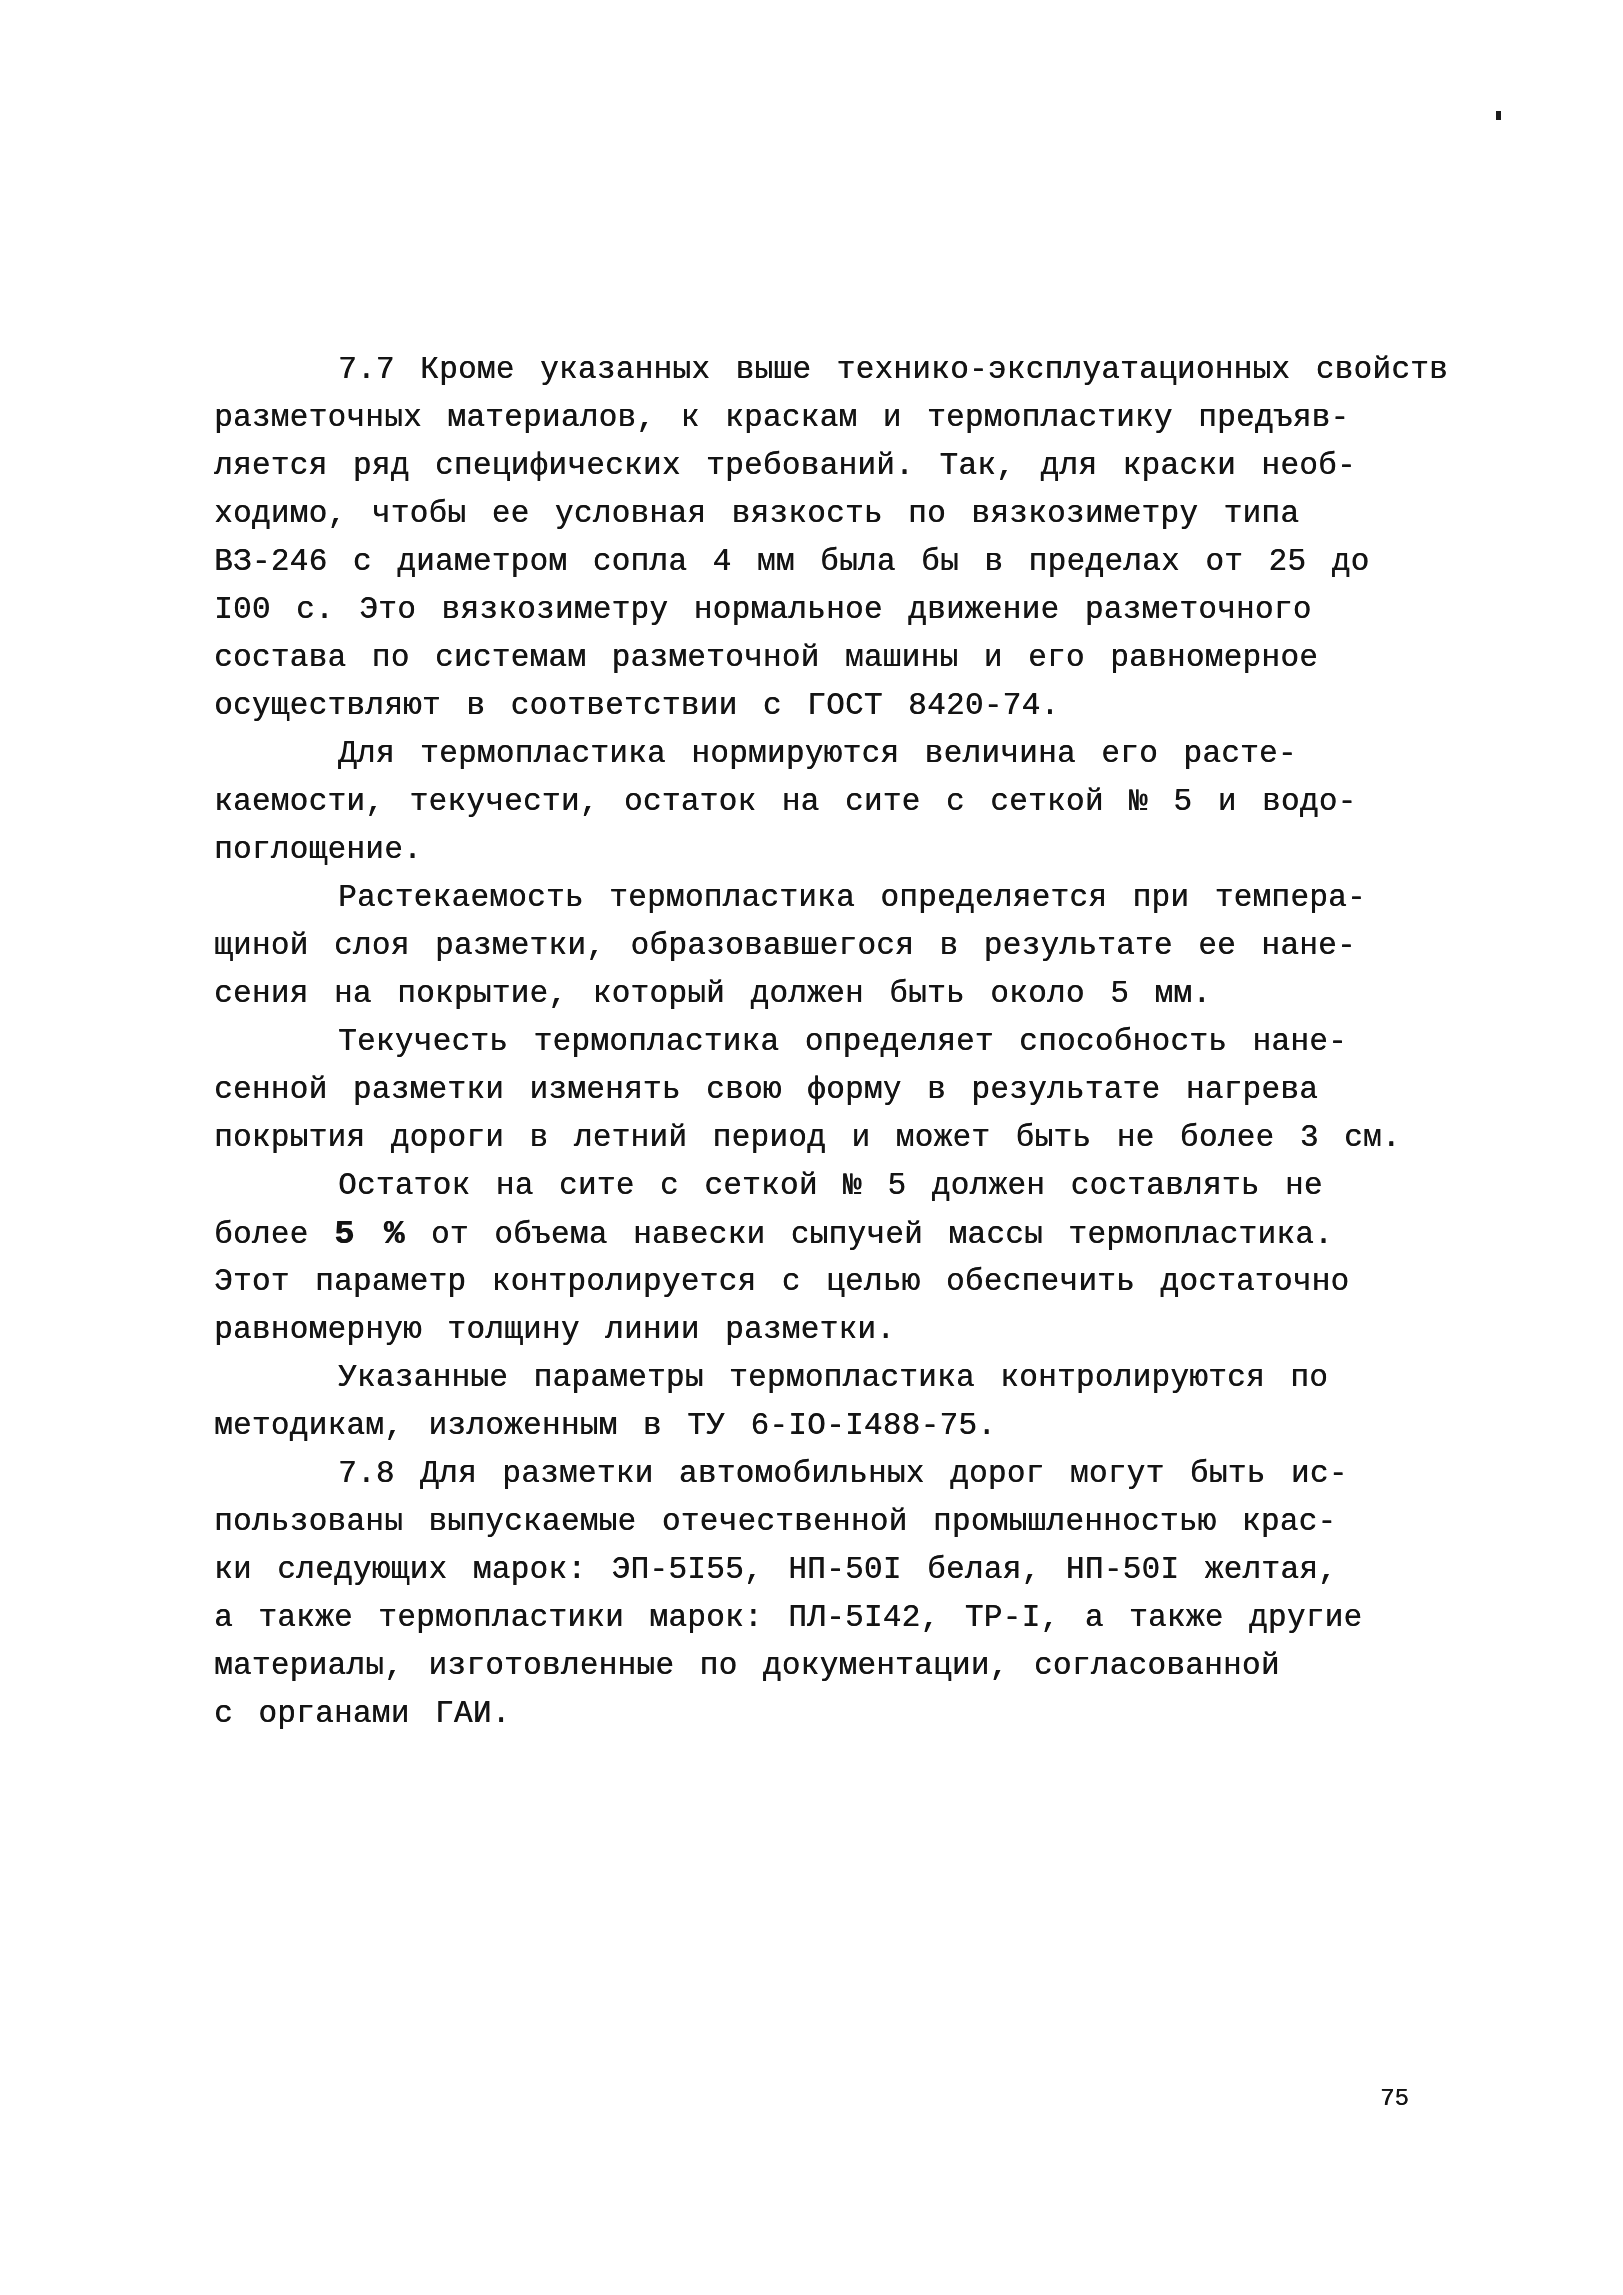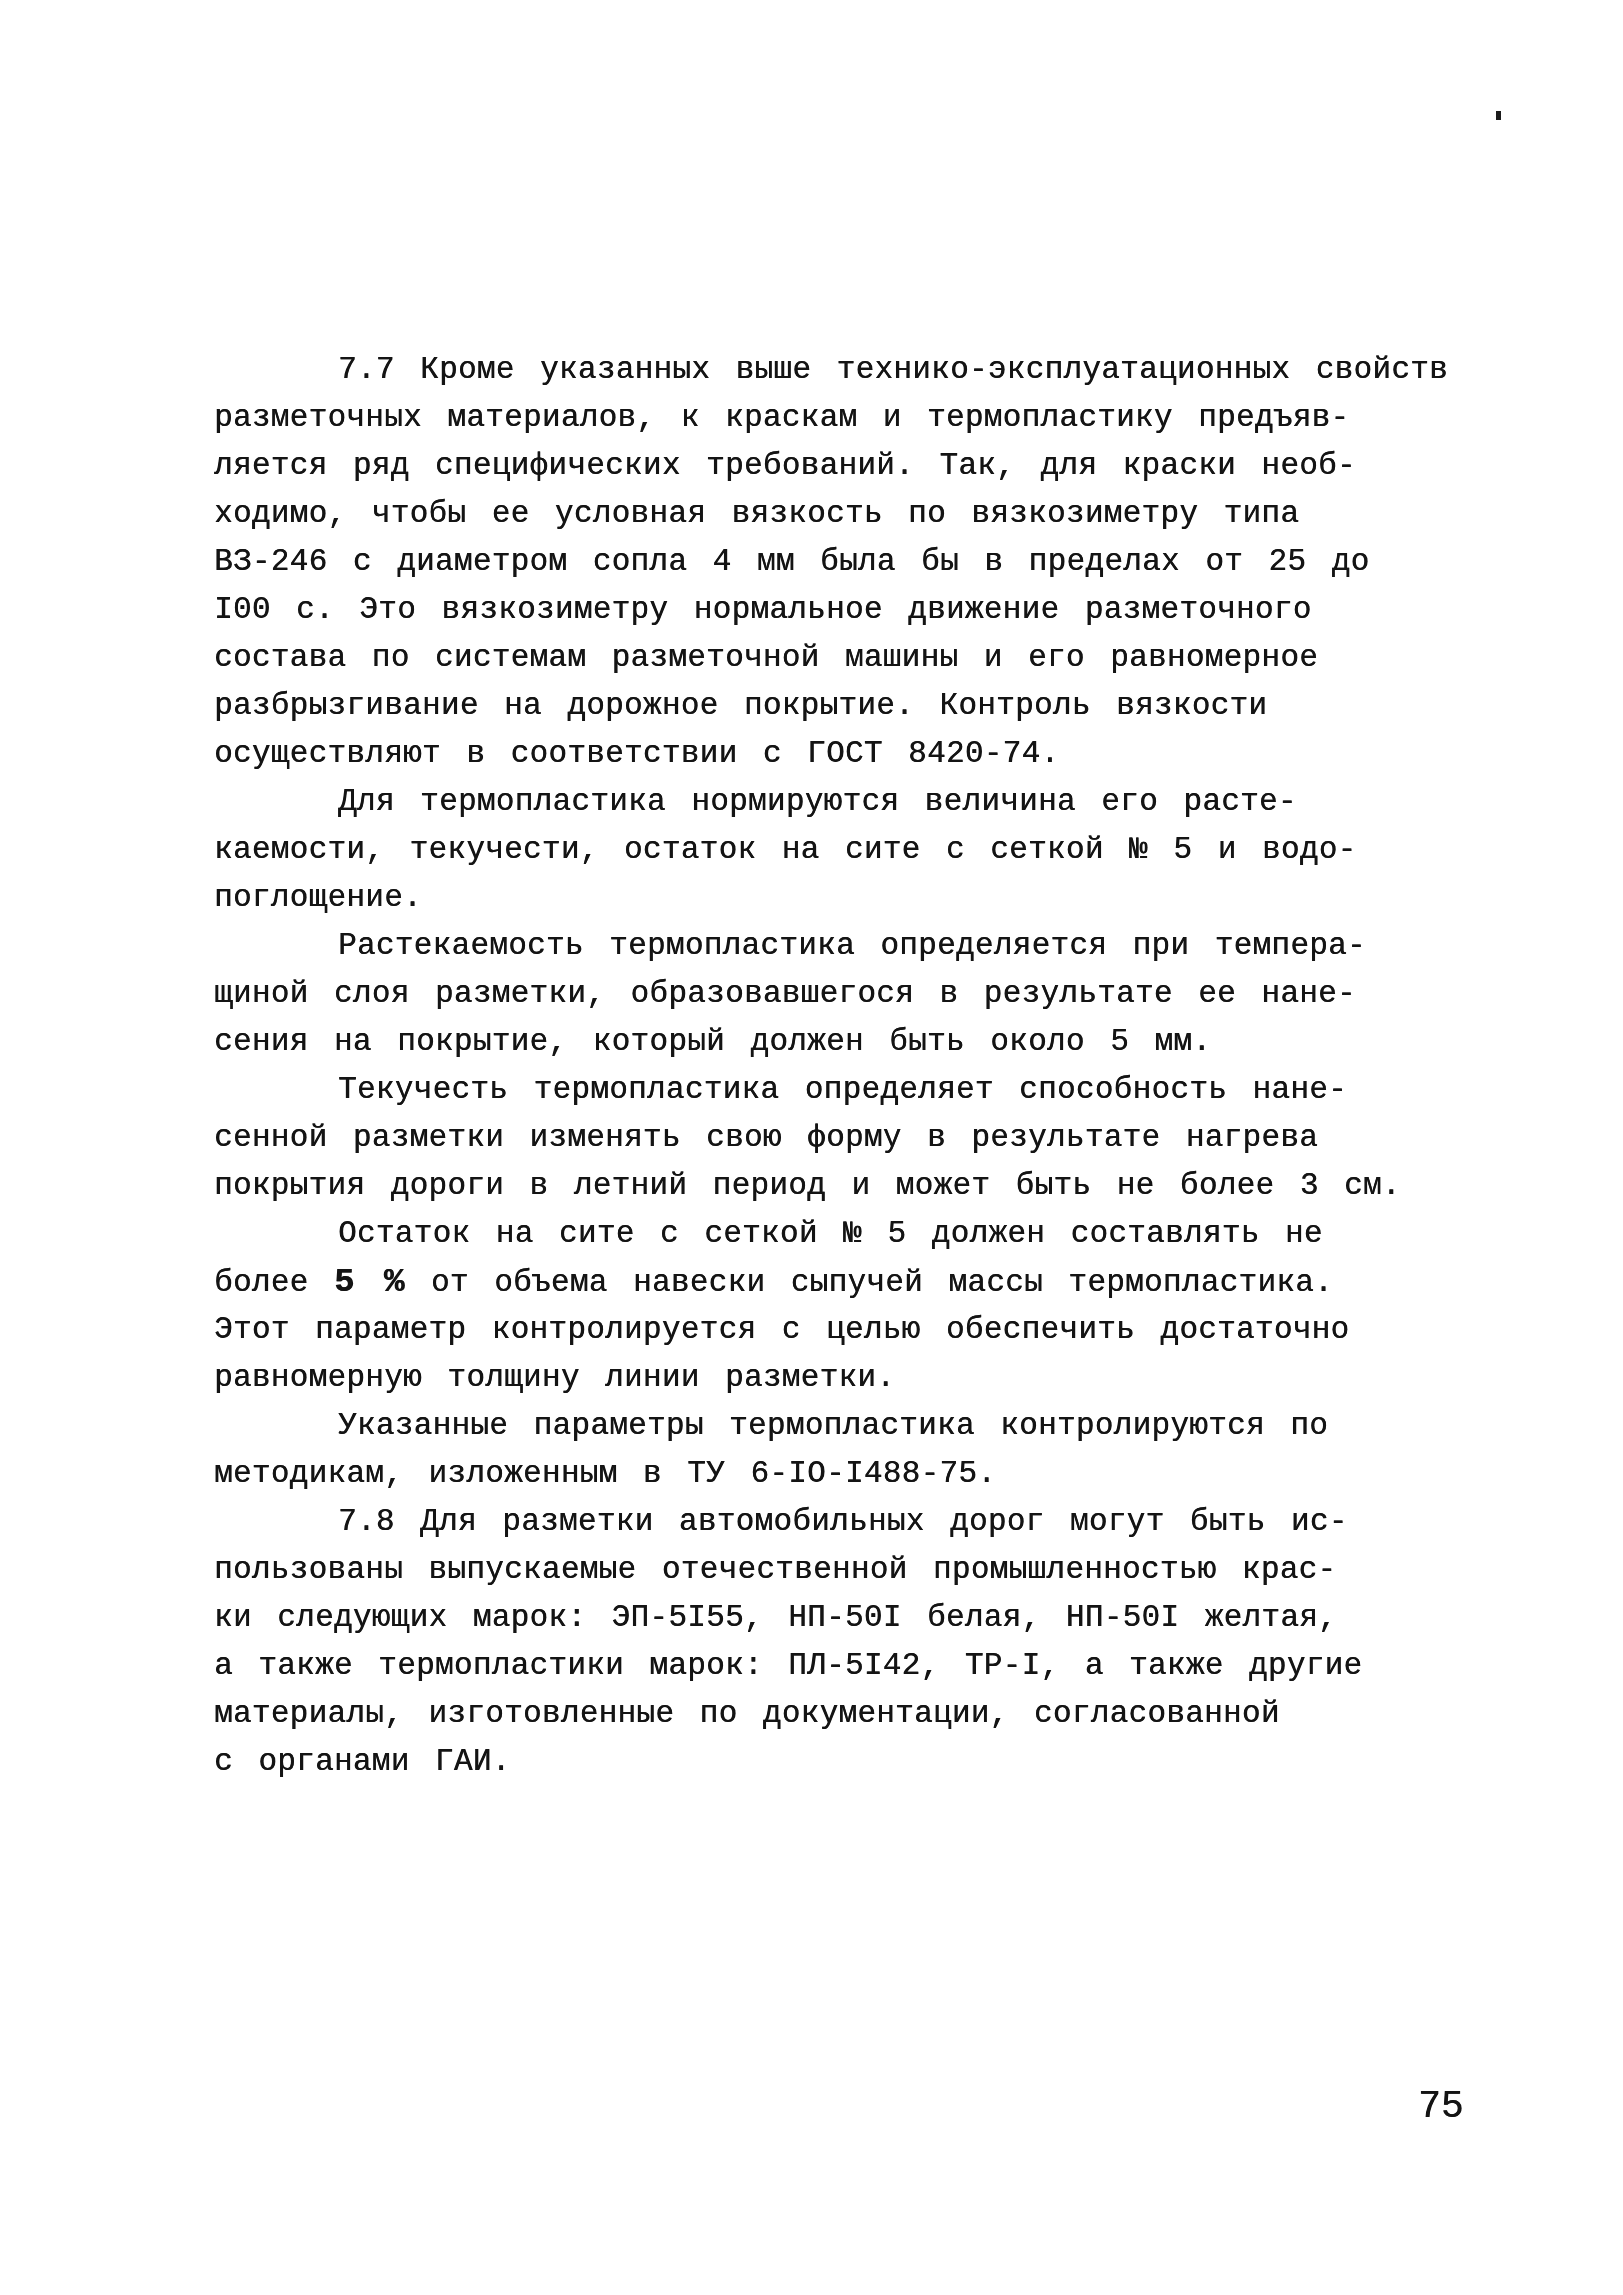--- a/index.html
+++ b/index.html
@@ -45,24 +45,23 @@
   .seg.bold {
     font-weight: bold;
     font-size: 34px;
     letter-spacing: 1.3px;
     text-shadow: 0.7px 0 0 #141414;
   }
   .page-number {
     position: absolute;
     left: 1380px;
     top: 2085px;
-    font-size: 38px;
+    font-size: 24px;
     color: #141414;
     text-shadow: 0.4px 0 0 #141414;
-    margin-left: 38px;
   }
   .speck {
     position: absolute;
     left: 1496px;
     top: 111px;
     width: 4.6px;
     height: 8.5px;
     background: #1c1c1c;
   }
 </style>
@@ -72,21 +71,20 @@
 <div class="page">
   <div class="speck"></div>
   <div class="doc">
       <div class="line indent"><span class="seg">7.7 Кроме указанных выше технико-эксплуатационных свойств</span></div>
       <div class="line"><span class="seg">разметочных материалов, к краскам и термопластику предъяв-</span></div>
       <div class="line"><span class="seg">ляется ряд специфических требований. Так, для краски необ-</span></div>
       <div class="line"><span class="seg">ходимо, чтобы ее условная вязкость по вязкозиметру типа</span></div>
       <div class="line"><span class="seg">ВЗ-246 с диаметром сопла 4 мм была бы в пределах от 25 до</span></div>
       <div class="line"><span class="seg">I00 с. Это вязкозиметру нормальное движение разметочного</span></div>
       <div class="line"><span class="seg">состава по системам разметочной машины и его равномерное</span></div>
-      <div class="line"><span class="seg">разбрызгивание на дорожное покрытие. Контроль вязкости</span></div>
       <div class="line"><span class="seg">осуществляют в соответствии с ГОСТ 8420-74.</span></div>
       <div class="line indent"><span class="seg">Для термопластика нормируются величина его расте-</span></div>
       <div class="line"><span class="seg">каемости, текучести, остаток на сите с сеткой № 5 и водо-</span></div>
       <div class="line"><span class="seg">поглощение.</span></div>
       <div class="line indent"><span class="seg">Растекаемость термопластика определяется при темпера-</span></div>
       <div class="line"><span class="seg">щиной слоя разметки, образовавшегося в результате ее нане-</span></div>
       <div class="line"><span class="seg">сения на покрытие, который должен быть около 5 мм.</span></div>
       <div class="line indent"><span class="seg">Текучесть термопластика определяет способность нане-</span></div>
       <div class="line"><span class="seg">сенной разметки изменять свою форму в результате нагрева</span></div>
       <div class="line"><span class="seg">покрытия дороги в летний период и может быть не более 3 см.</span></div>

